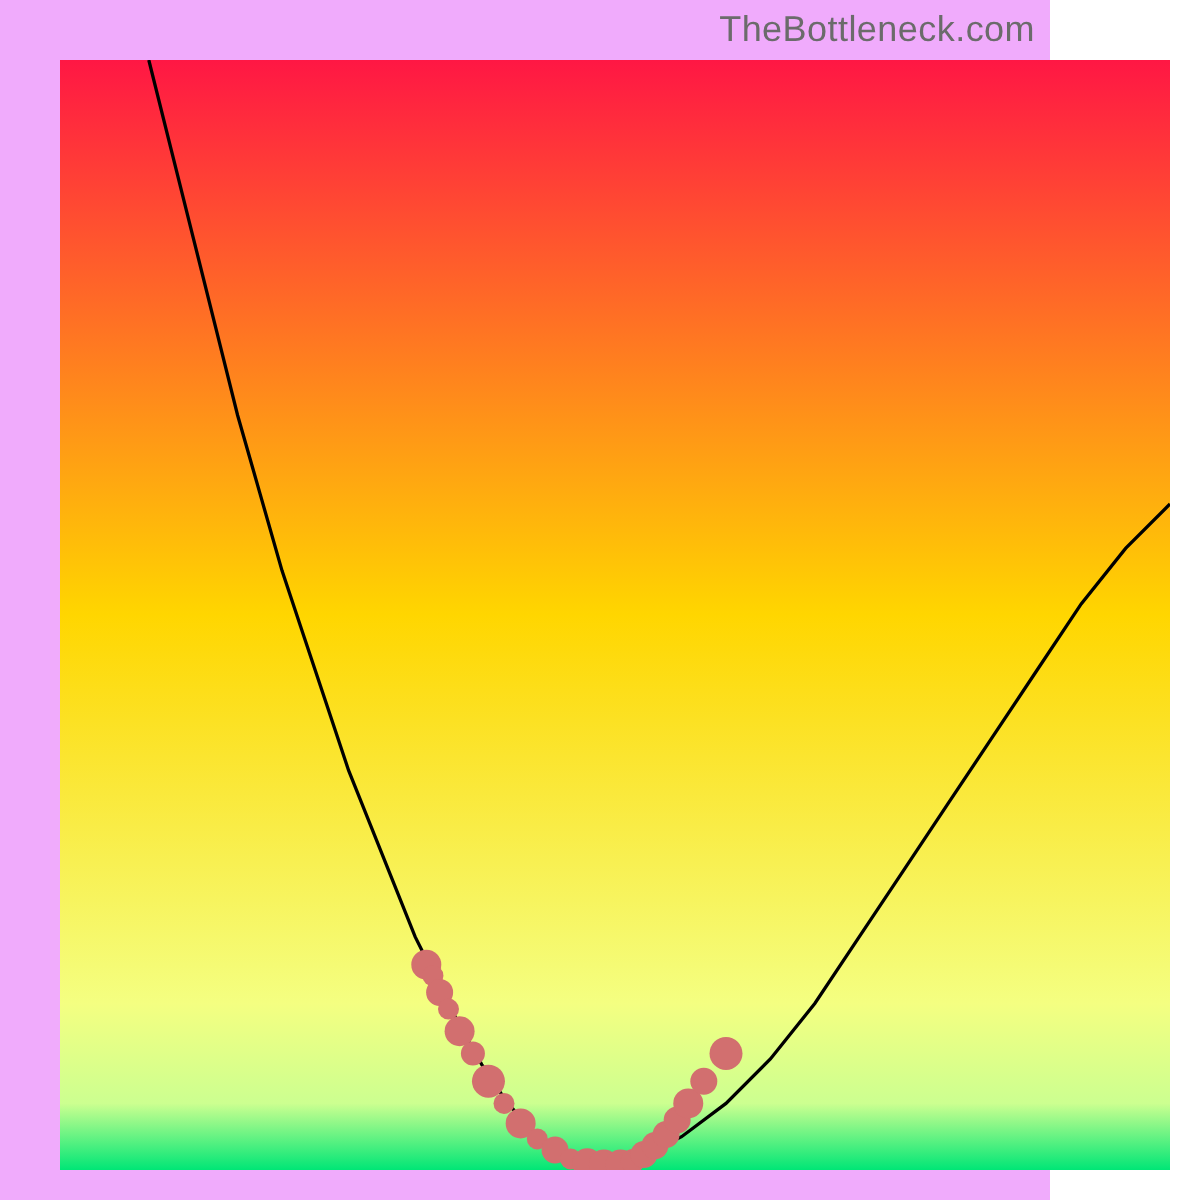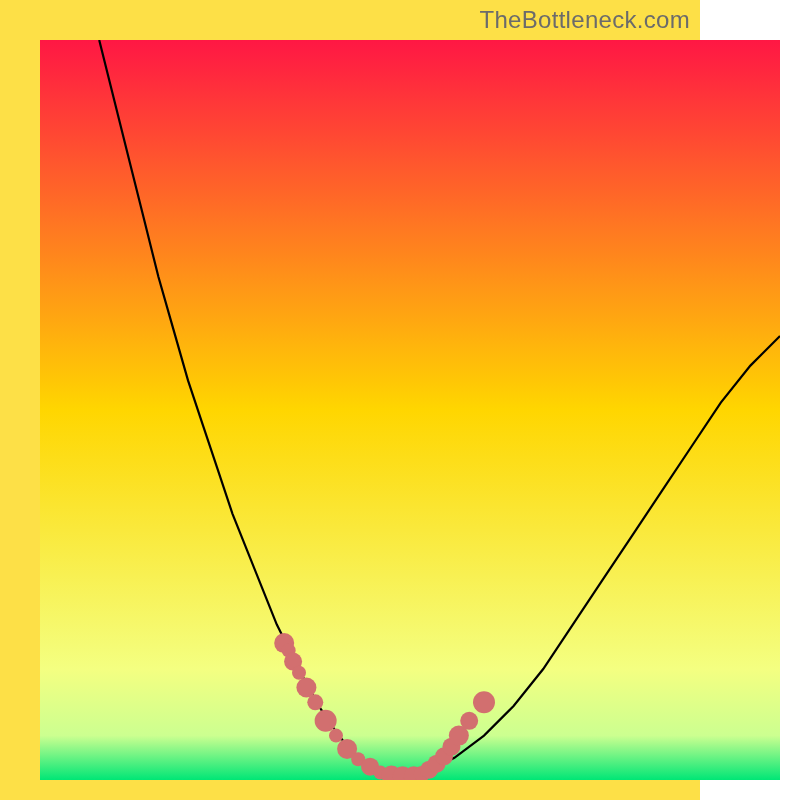--- a/index.html
+++ b/index.html
@@ -7,21 +7,21 @@
     padding: 0;
     width: 800px;
     height: 800px;
     overflow: hidden;
     font-family: Arial, Helvetica, sans-serif;
   }
   .frame {
     position: relative;
     width: 700px;
     height: 800px;
-    background: #fde047;
+    background: #f0abfc;
   }
   .credit {
     position: absolute;
     top: 6px;
     right: 10px;
     color: #6b6b6b;
     font-size: 24px;
     font-weight: 400;
     letter-spacing: 0.3px;
   }

